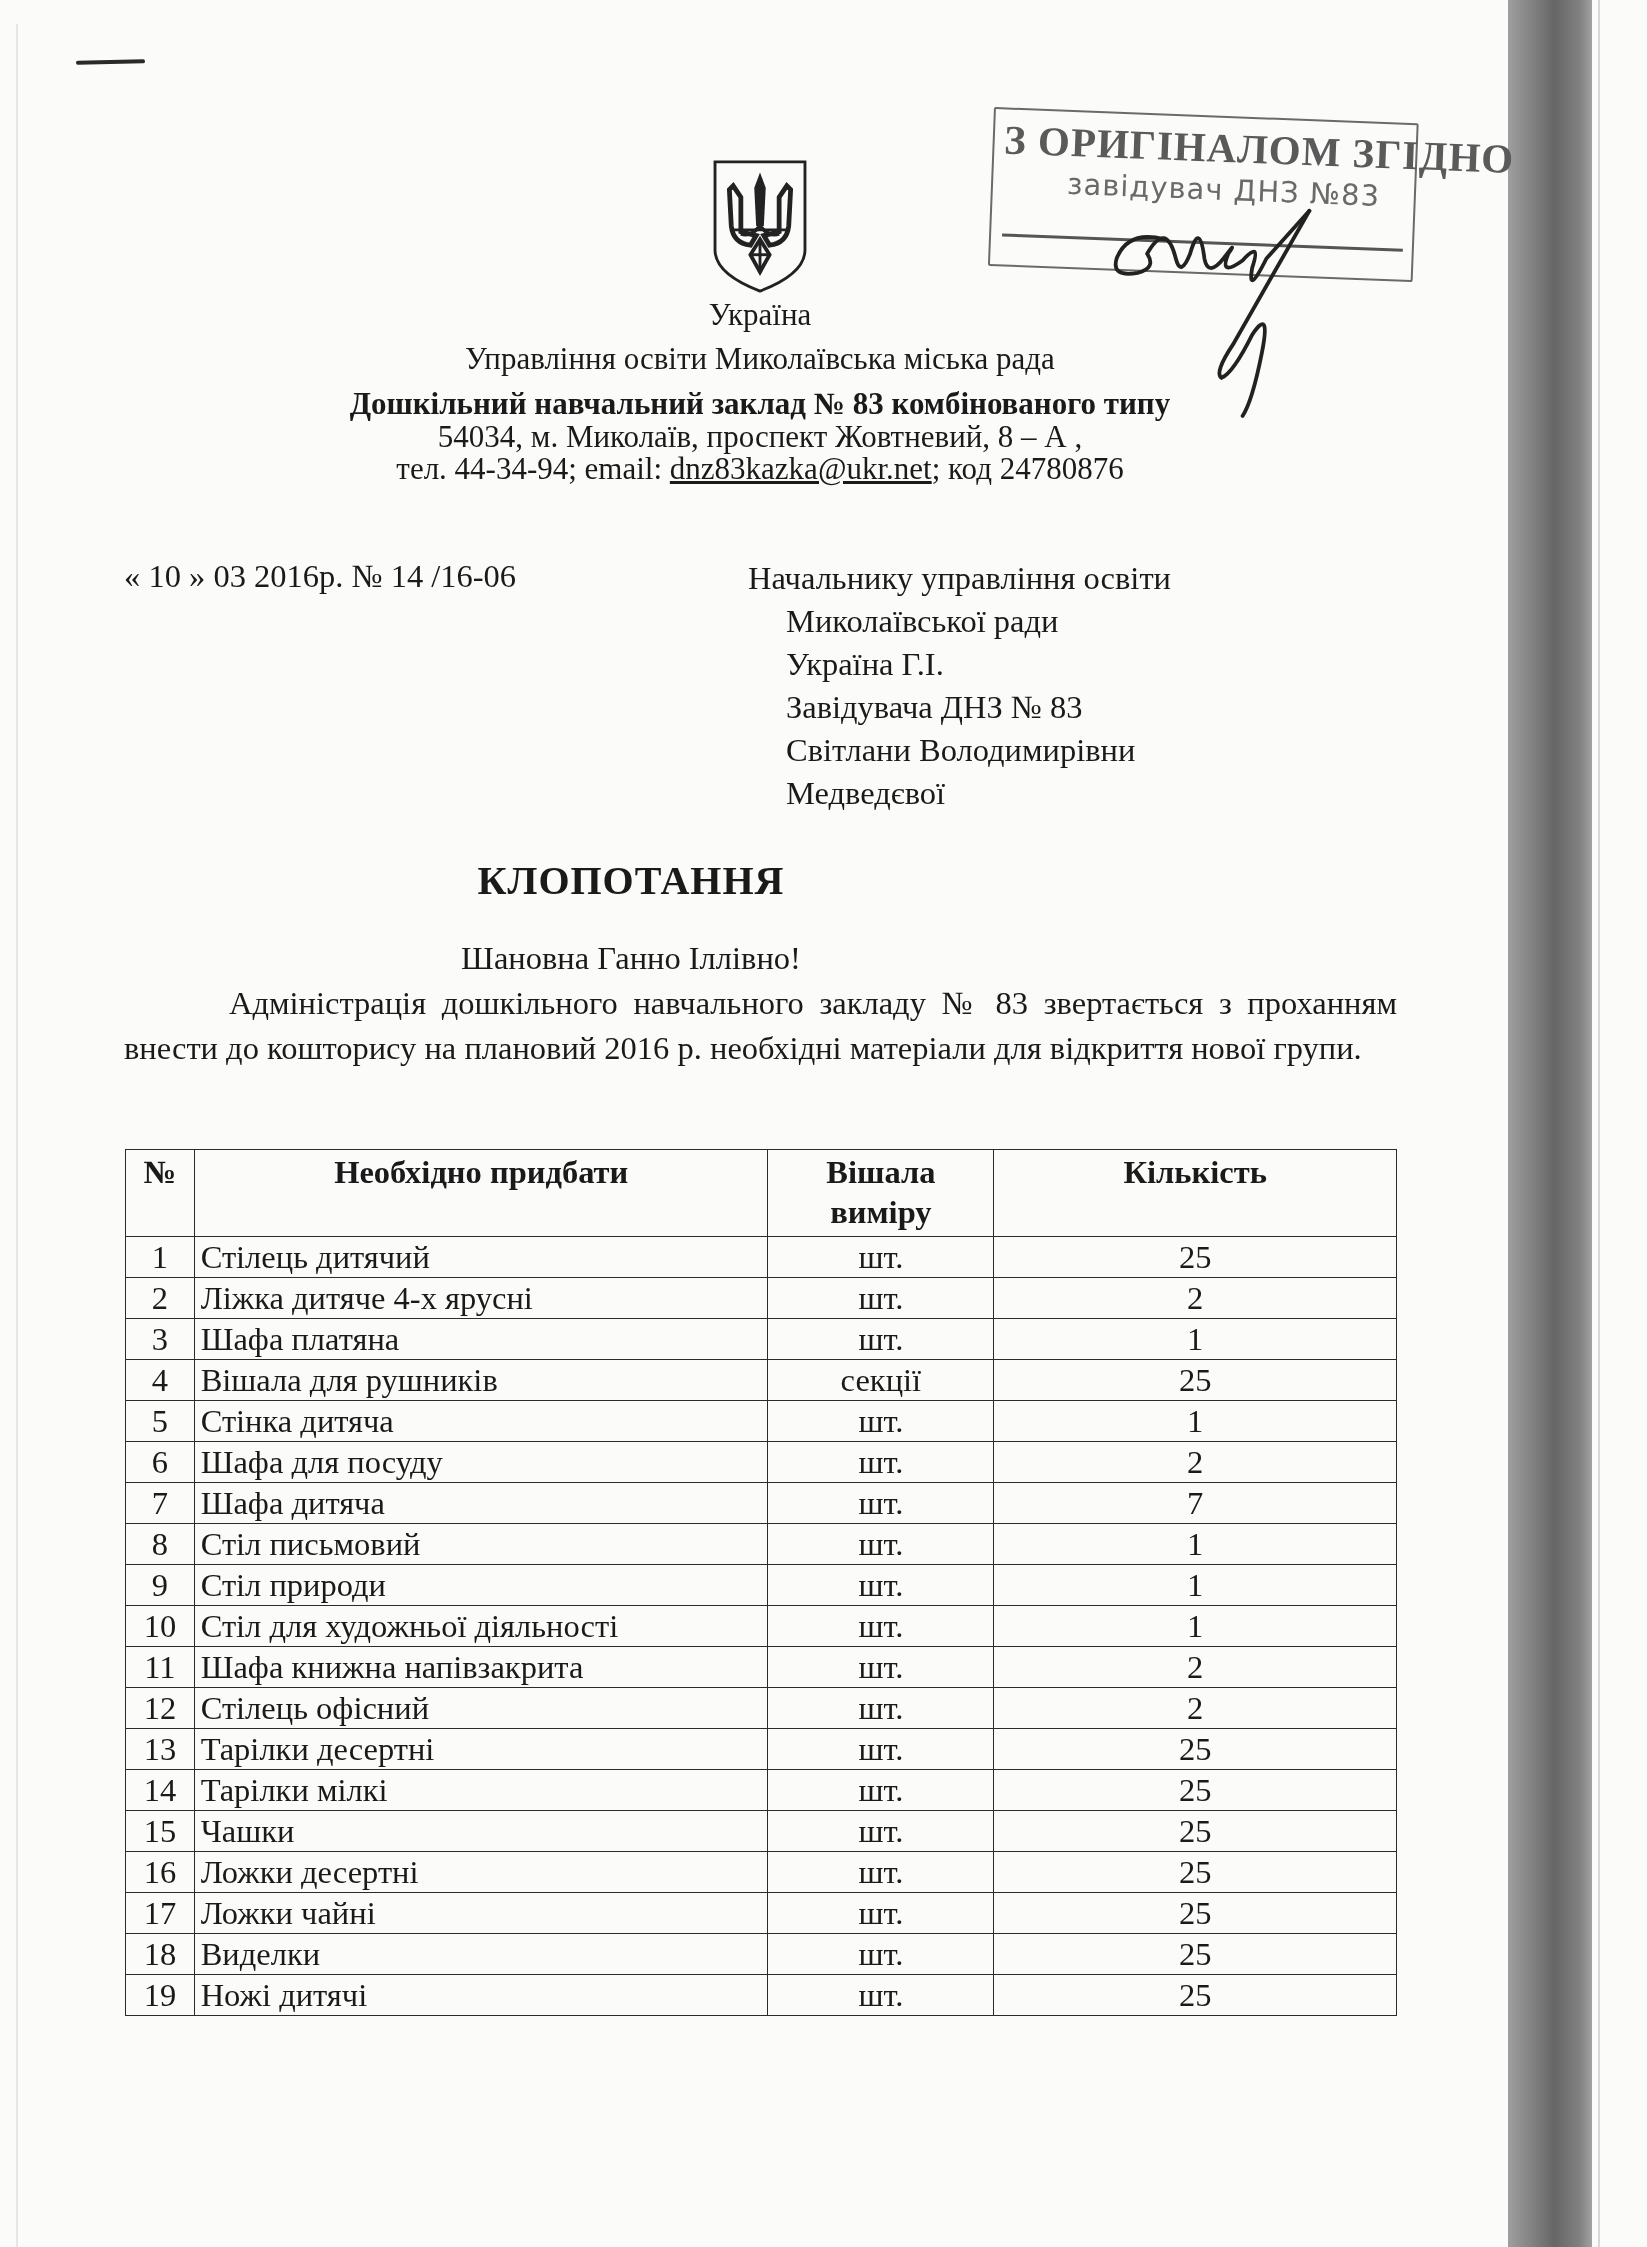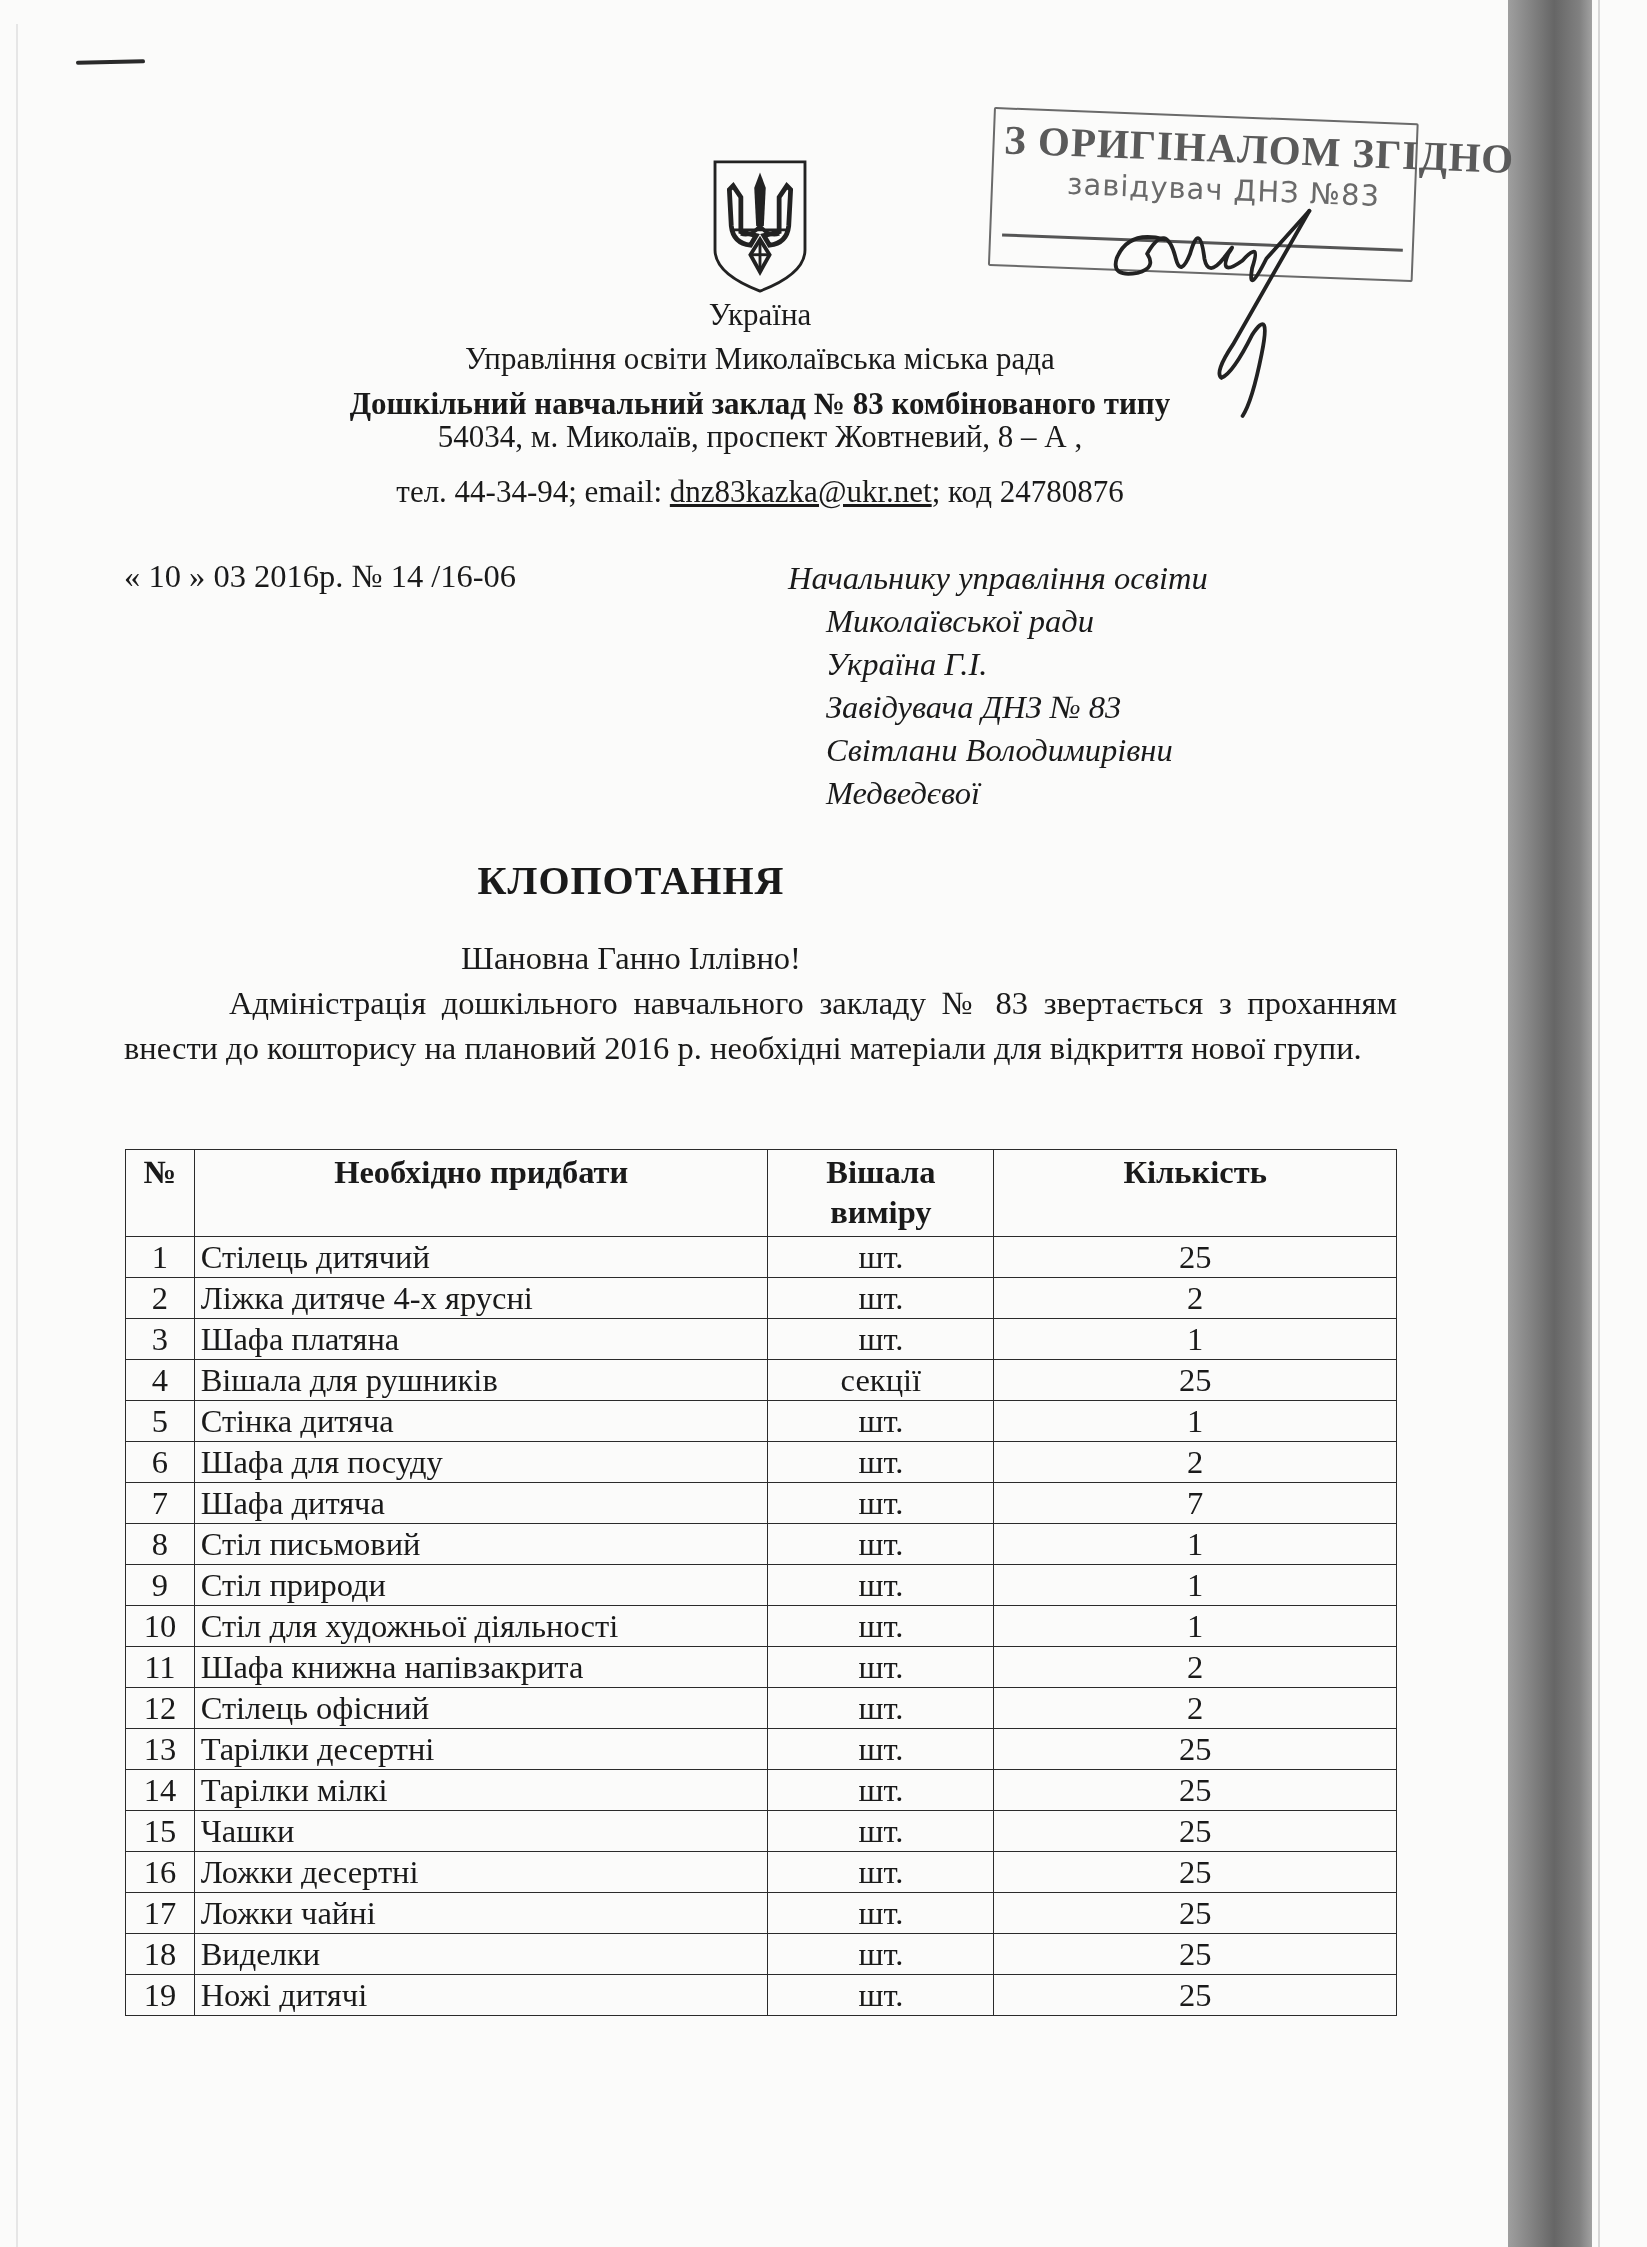--- a/index.html
+++ b/index.html
@@ -36,21 +36,21 @@
   .stamp-box {
     position: absolute; left: 0; top: 0; width: 421px; height: 155px;
     border: 2.9px solid #6a6a6a; border-radius: 1.9px;
   }
   .stamp-title { position: absolute; left: 11.5px; top: 7.6px; font-size: 41px; font-weight: bold; color: #5a5a5a; letter-spacing: 1px; white-space: nowrap; font-family: "Liberation Serif", serif; }
   .stamp-sub { position: absolute; left: 76px; top: 57px; font-size: 29px; color: #6a6a6a; white-space: nowrap; font-family: "DejaVu Sans", sans-serif; letter-spacing: 1px; }
   .stamp-line { position: absolute; left: 13.4px; top: 126px; width: 401px; height: 2.9px; background: #555; }
   .signature { position: absolute; left: 1109px; top: 201px; width: 229px; height: 220px; }
 
   .date-line { position: absolute; left: 124px; top: 557px; font-size: 32.5px; white-space: nowrap; line-height: 38px; }
-  .addressee { position: absolute; left: 788px; top: 557px; font-size: 32.5px; line-height: 43px; white-space: nowrap; font-style: italic; }
+  .addressee { position: absolute; left: 748px; top: 557px; font-size: 32.5px; line-height: 43px; white-space: nowrap; }
   .addressee .indent { padding-left: 38px; }
 
   .title { position: absolute; left: 0; width: 1262px; text-align: center; top: 857px; font-size: 40px; font-weight: bold; letter-spacing: 1px; }
   .greeting { position: absolute; left: 0; width: 1262px; text-align: center; top: 940px; font-size: 32.5px; }
   .body-para {
     position: absolute; left: 124px; top: 981px; width: 1273px; font-size: 32.5px; line-height: 45px;
     text-align: justify; text-indent: 105px;
   }
 
   table.items {
@@ -85,21 +85,21 @@
   <path d="M50 84 L40 100 L50 118 L60 100 Z" fill="none" stroke="#222" stroke-width="4"></path>
   <line x1="50" y1="84" x2="50" y2="118" stroke="#222" stroke-width="3"></line>
   <line x1="40" y1="100" x2="60" y2="100" stroke="#222" stroke-width="3"></line>
   <line x1="20" y1="74" x2="80" y2="74" stroke="#222" stroke-width="3"></line>
 </svg>
 
 <div class="center-line" style="top:296px;">Україна</div>
 <div class="center-line" style="top:340px;">Управління освіти Миколаївська міська рада</div>
 <div class="center-line bold" style="top:385px;">Дошкільний навчальний заклад № 83 комбінованого типу</div>
 <div class="center-line" style="top:418px;">54034, м. Миколаїв, проспект Жовтневий, 8 – А ,</div>
-<div class="center-line" style="top:473px;">
+<div class="center-line" style="top:450px;">
   <span>тел. 44-34-94; email: </span><a class="email-link">dnz83kazka@ukr.net</a><span>; код 24780876</span>
 </div>
 
 <div class="stamp">
   <div class="stamp-box"></div>
   <div class="stamp-title">З ОРИГІНАЛОМ ЗГІДНО</div>
   <div class="stamp-sub">завідувач ДНЗ №83</div>
   <div class="stamp-line"></div>
 </div>
 <svg class="signature" viewBox="0 0 240 230">

